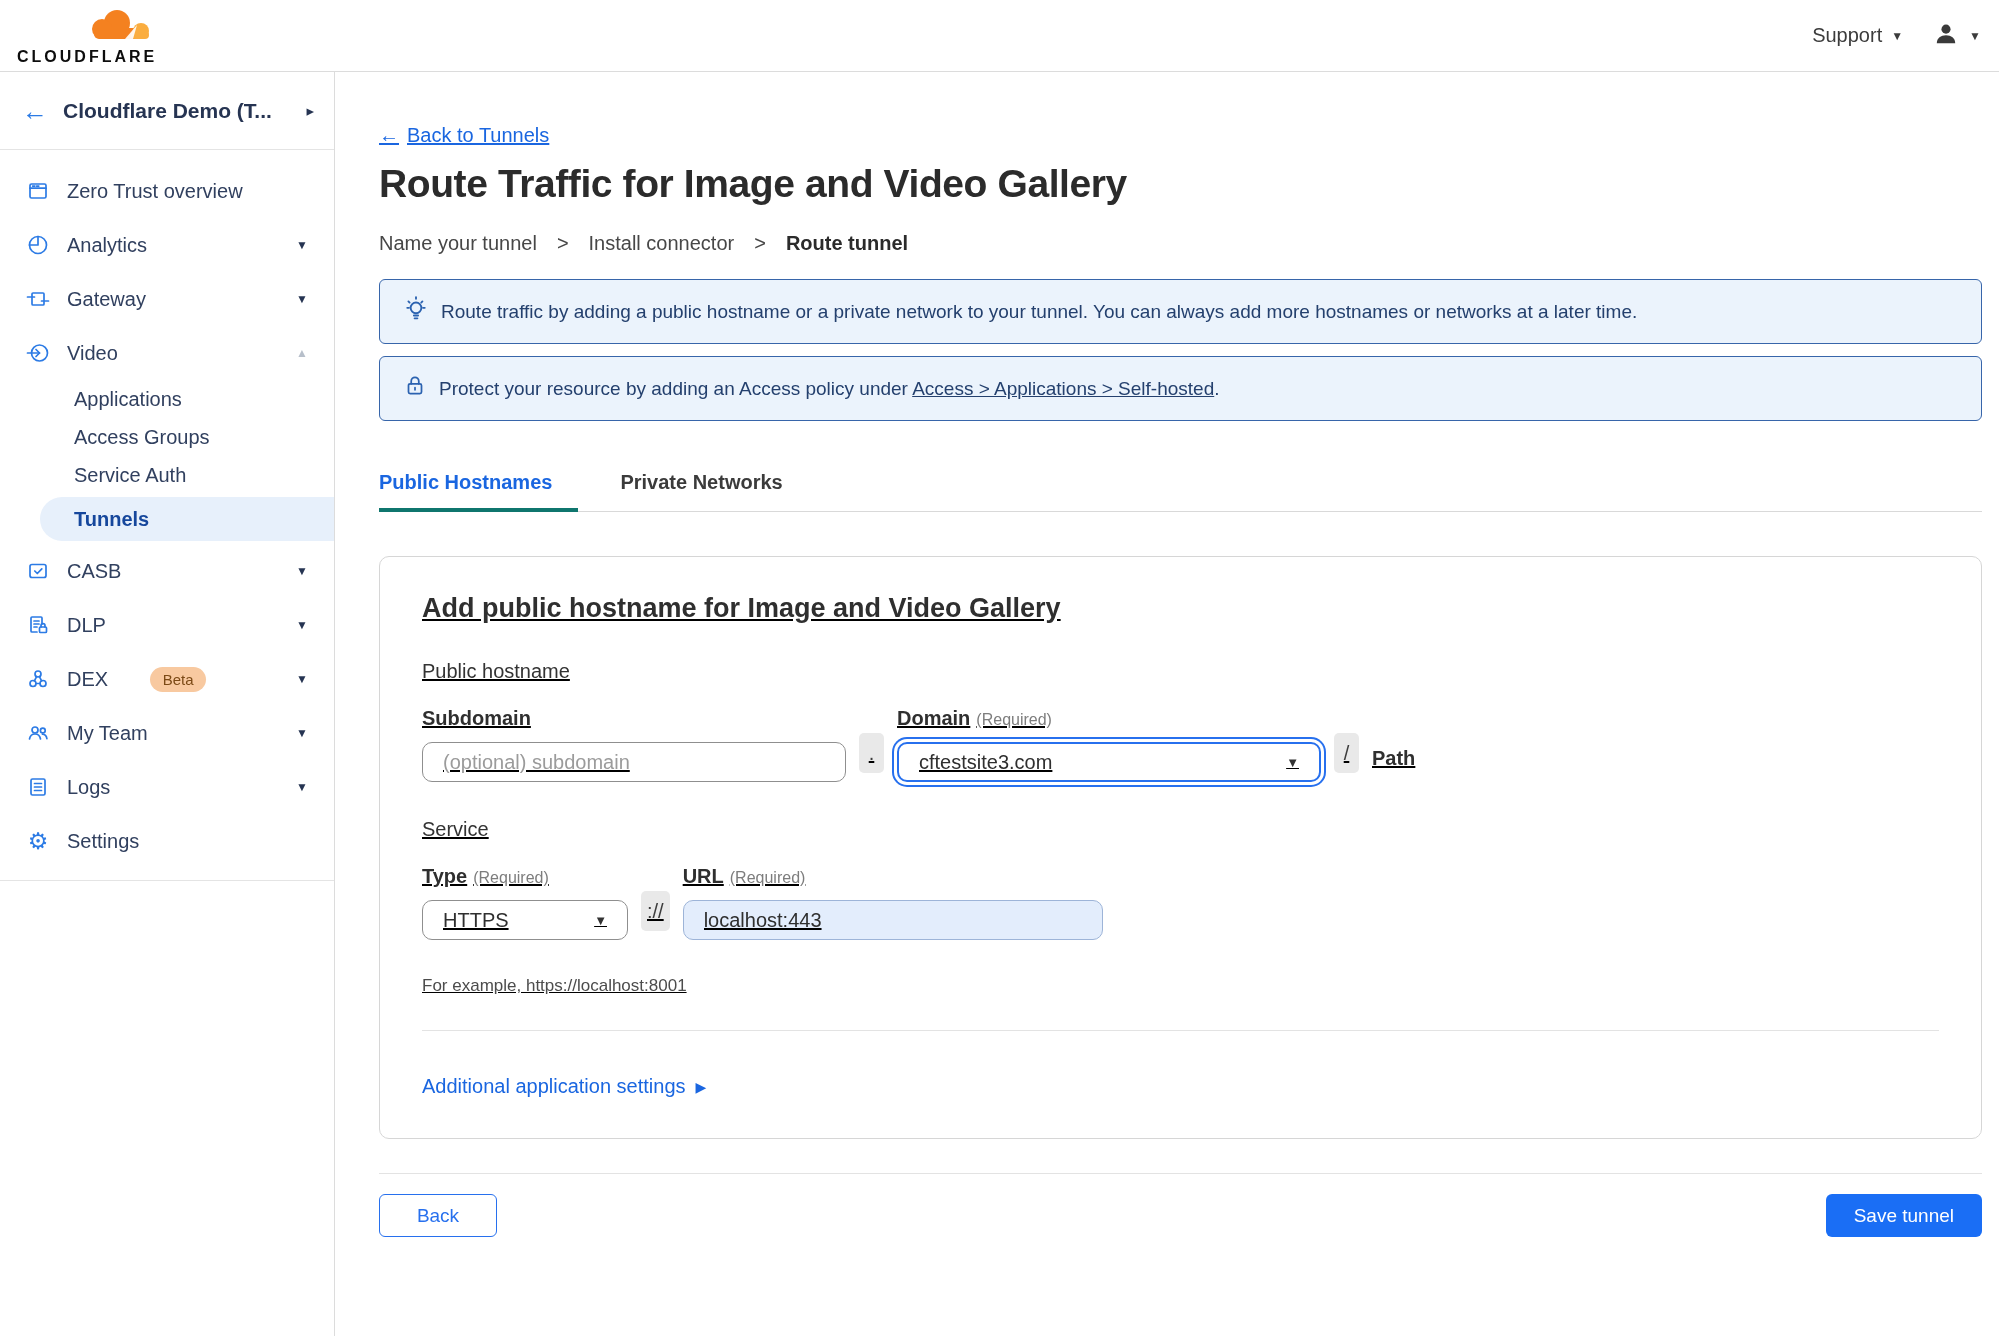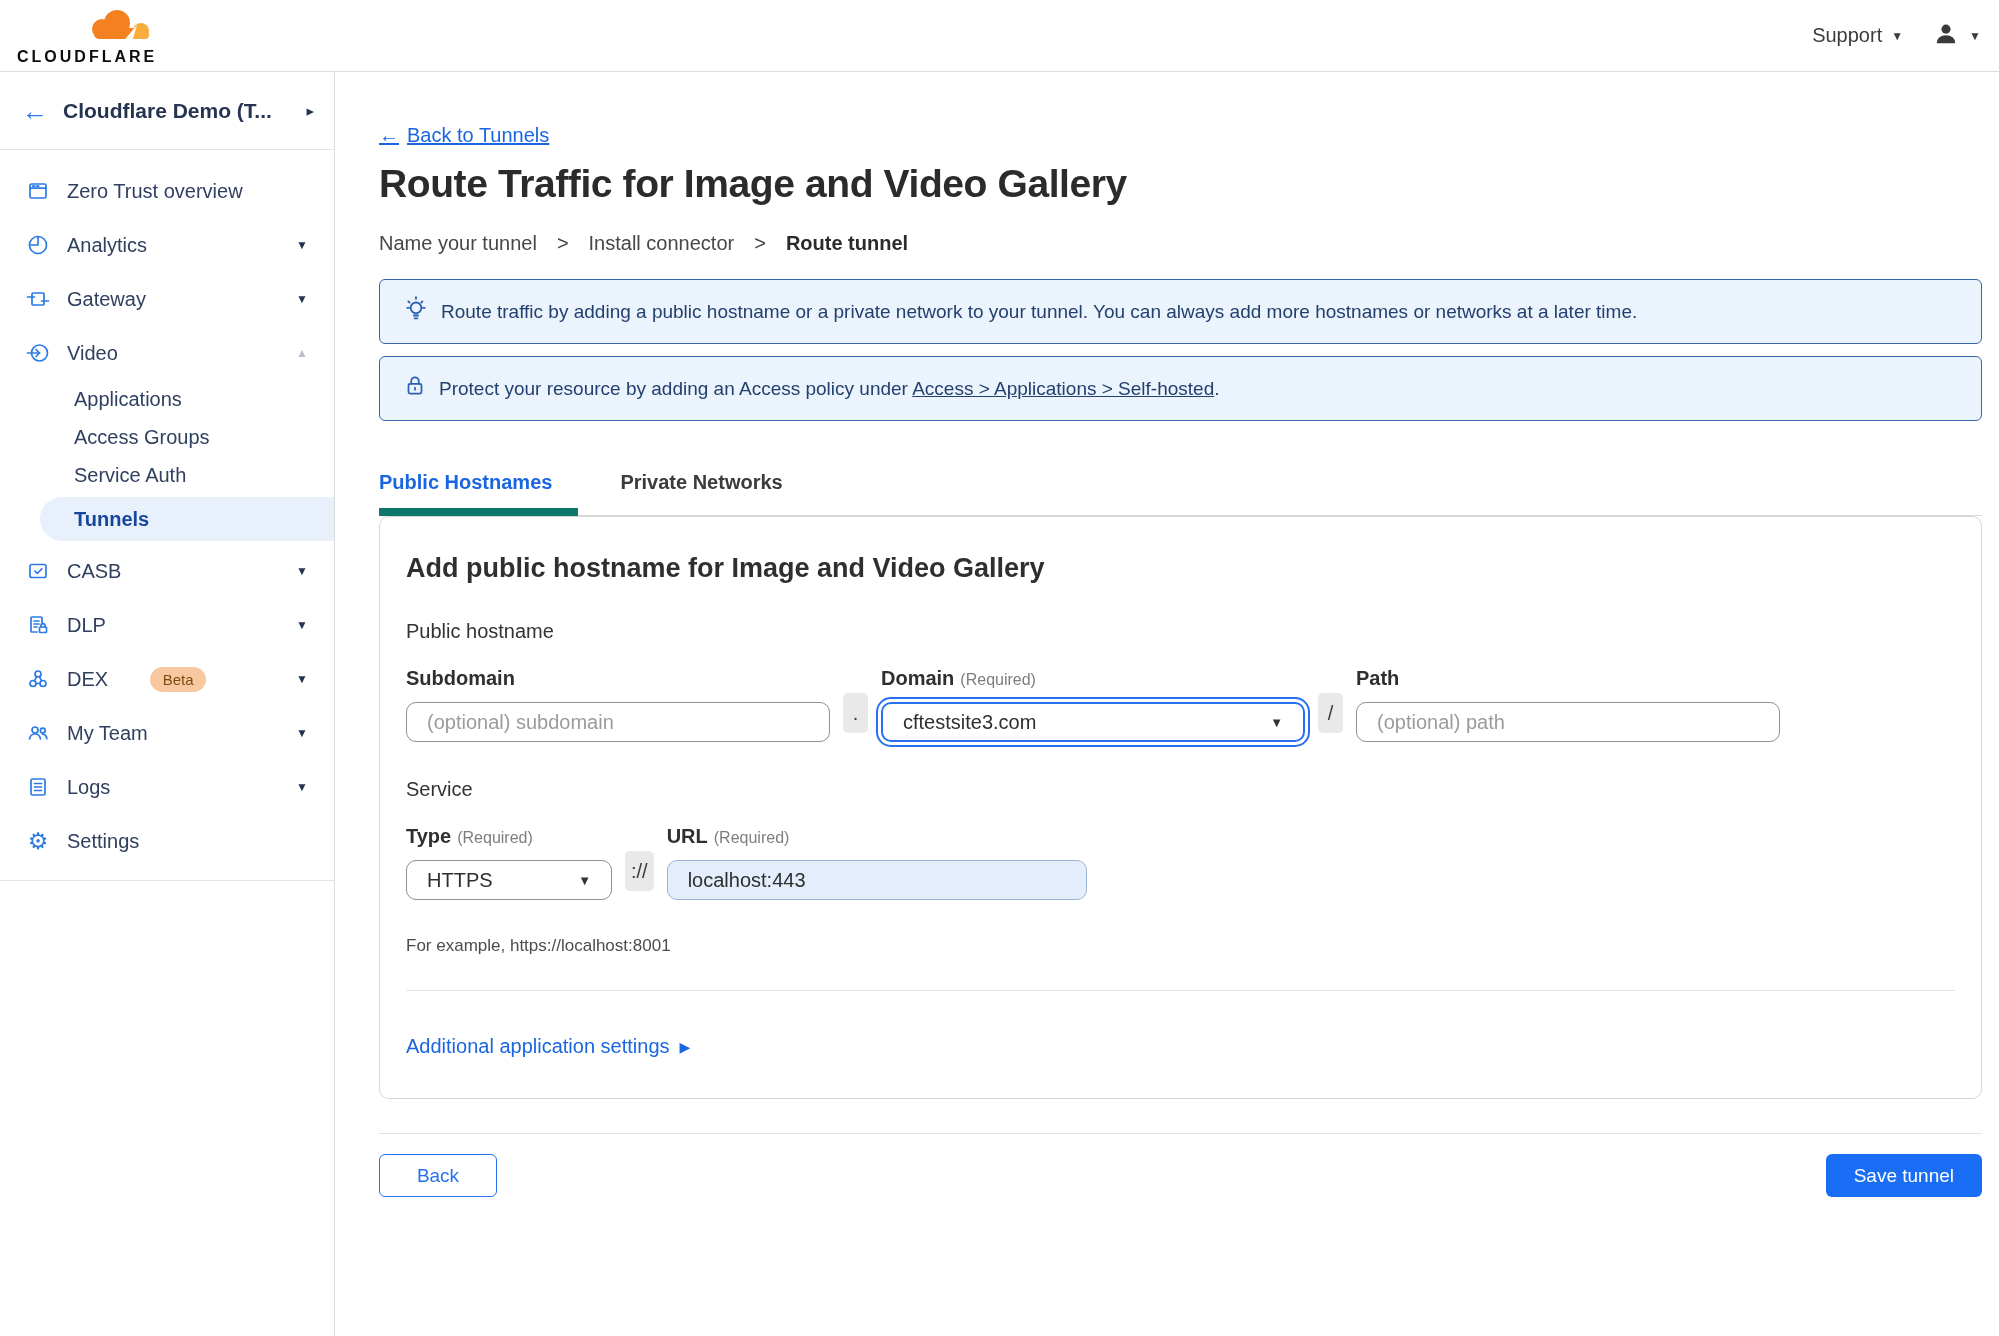--- a/index.html
+++ b/index.html
@@ -42,23 +42,23 @@
   .back-link { margin-top:52px; display:inline-flex; align-items:center; gap:8px; color:#1a66e0; font-size:20px; text-decoration:underline; cursor:pointer; }
   .page-title { margin-top:15px; font-size:39px; font-weight:700; color:#2b2b2b; letter-spacing:-0.4px; }
   .steps { margin-top:26px; display:flex; align-items:center; gap:20px; font-size:20px; color:#474747; }
   .step { cursor:pointer; }
   .step.current { font-weight:700; color:#2b2b2b; cursor:default; }
   .banner { margin-top:24px; height:65px; border:1.5px solid #3765aa; border-radius:6px; background:#ebf3fc; display:flex; align-items:center; gap:11px; padding:0 22px; font-size:19px; color:#24406e; }
   .banner + .banner { margin-top:12px; }
   .banner-link { color:#24406e; text-decoration:underline; cursor:pointer; }
   .tabs { margin-top:50px; display:flex; gap:42px; border-bottom:1px solid #d9d9d9; }
   .tab { font-size:20px; font-weight:600; color:#3b3b3b; padding:0 0 14px; cursor:pointer; }
-  .tab.active { color:#1a66e0; border-bottom:8px solid #0f766e; margin-bottom:-1px; padding-right:26px; }
-
-  .card { border:1px solid #d6d6d6; border-radius:10px; background:#fff; padding:36px 26px 40px; }
+  .tab.active { color:#1a66e0; border-bottom:4px solid #0f766e; margin-bottom:-1px; padding-right:26px; }
+
+  .card { margin-top:44px; border:1px solid #d6d6d6; border-radius:10px; background:#fff; padding:36px 42px 40px;text-decoration:underline; }
   .card-heading { font-size:27px; font-weight:700; color:#2f2f2f; }
   .section-label { margin-top:36px; font-size:20px; color:#333; }
   .fields-row { margin-top:24px; display:flex; align-items:flex-end; gap:13px; }
   .fgroup { display:flex; flex-direction:column; }
   .flabel { margin-bottom:12px; font-size:20px; font-weight:700; color:#2f2f2f; }
   .req { font-weight:400; font-size:16px; color:#7d7d7d; margin-left:6px; }
   .control { height:40px; width:100%; border:1px solid #8f8f8f; border-radius:10px; padding:0 20px; font-size:20px; color:#2f2f2f; background:#fff; font-family:"Liberation Sans", sans-serif; }
   .control::placeholder { color:#9b9b9b; }
   .select-box { display:flex; align-items:center; justify-content:space-between; cursor:pointer; }
   .select-box .sel-chev { font-size:13px; color:#333; }
@@ -315,21 +315,20 @@
             <span>Domain</span><span class="req">(Required)</span>
           </div>
           <div class="control select-box focused">
             <span>cftestsite3.com</span>
             <span class="sel-chev">▼</span>
           </div>
         </div>
         <div class="sep-box">/</div>
         <div class="fgroup" style="width:424px;">
           <div class="flabel">Path</div>
-          <input class="control" type="text" placeholder="(optional) path" style="">
         </div>
       </div>
 
       <div class="section-label">Service</div>
 
       <div class="fields-row">
         <div class="fgroup" style="width:206px;">
           <div class="flabel">
             <span>Type</span><span class="req">(Required)</span>
           </div>

